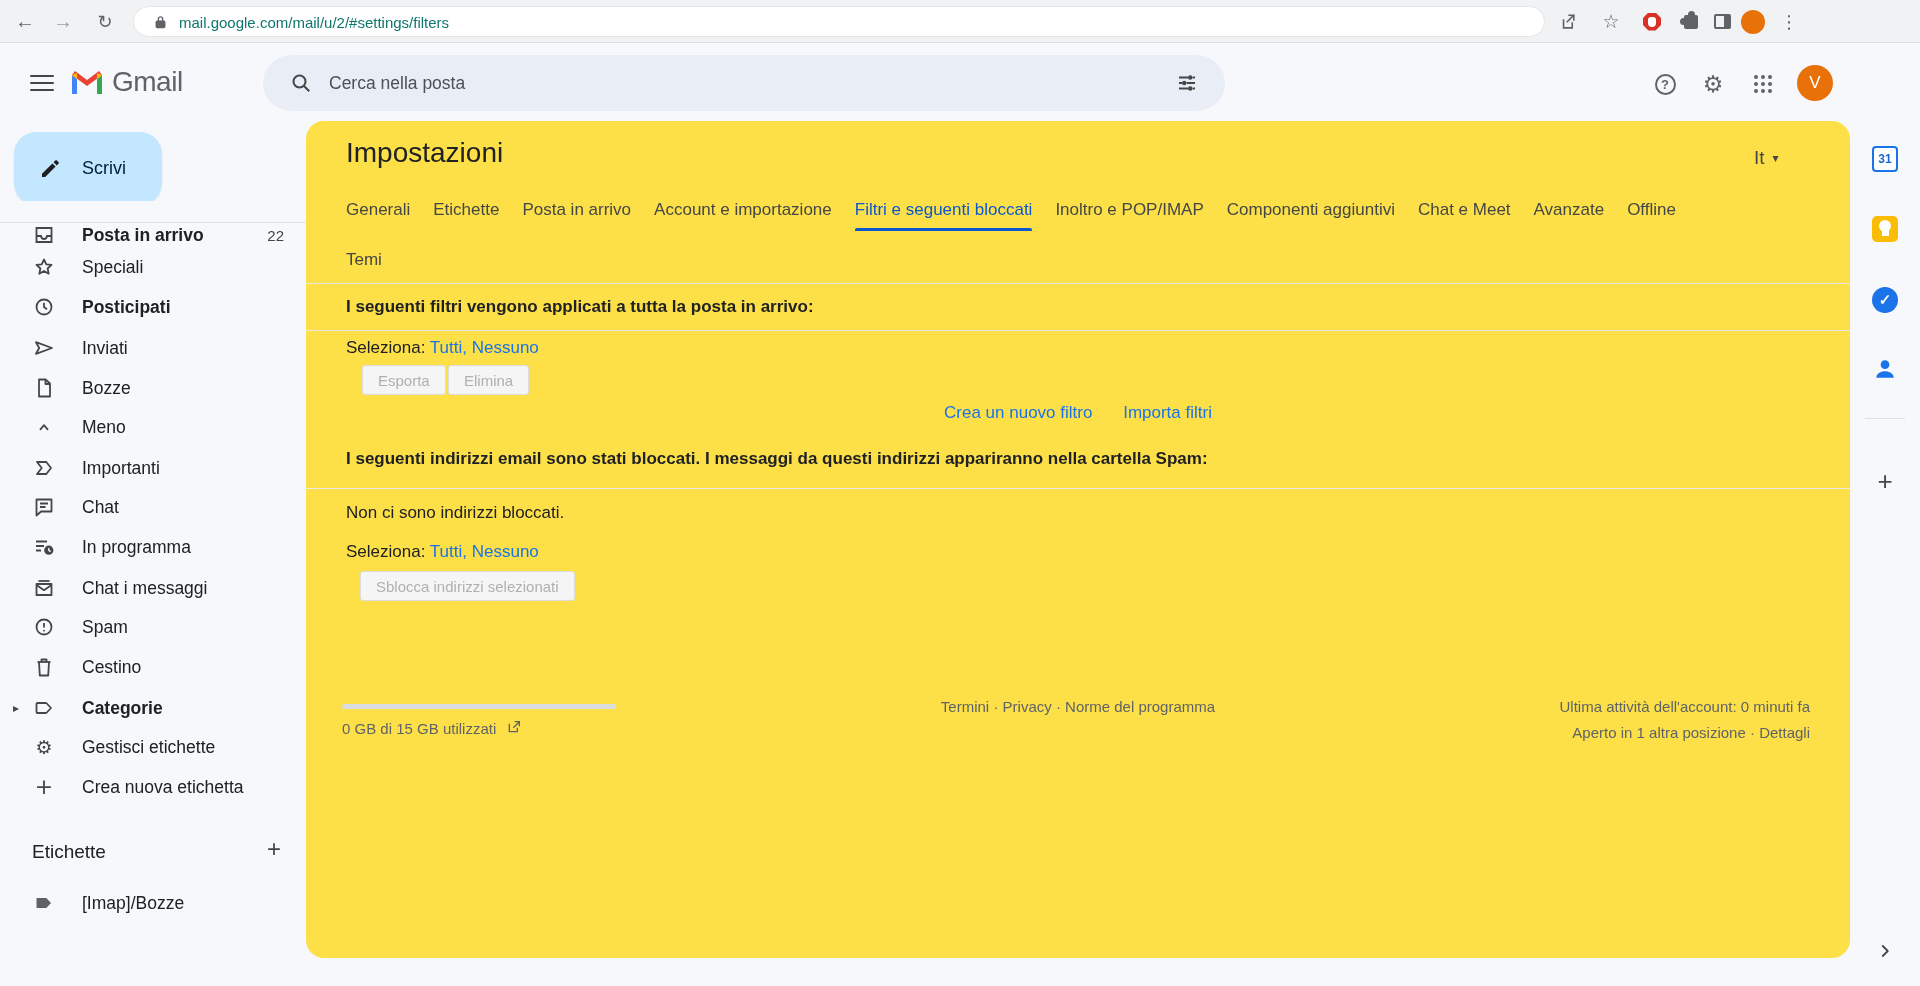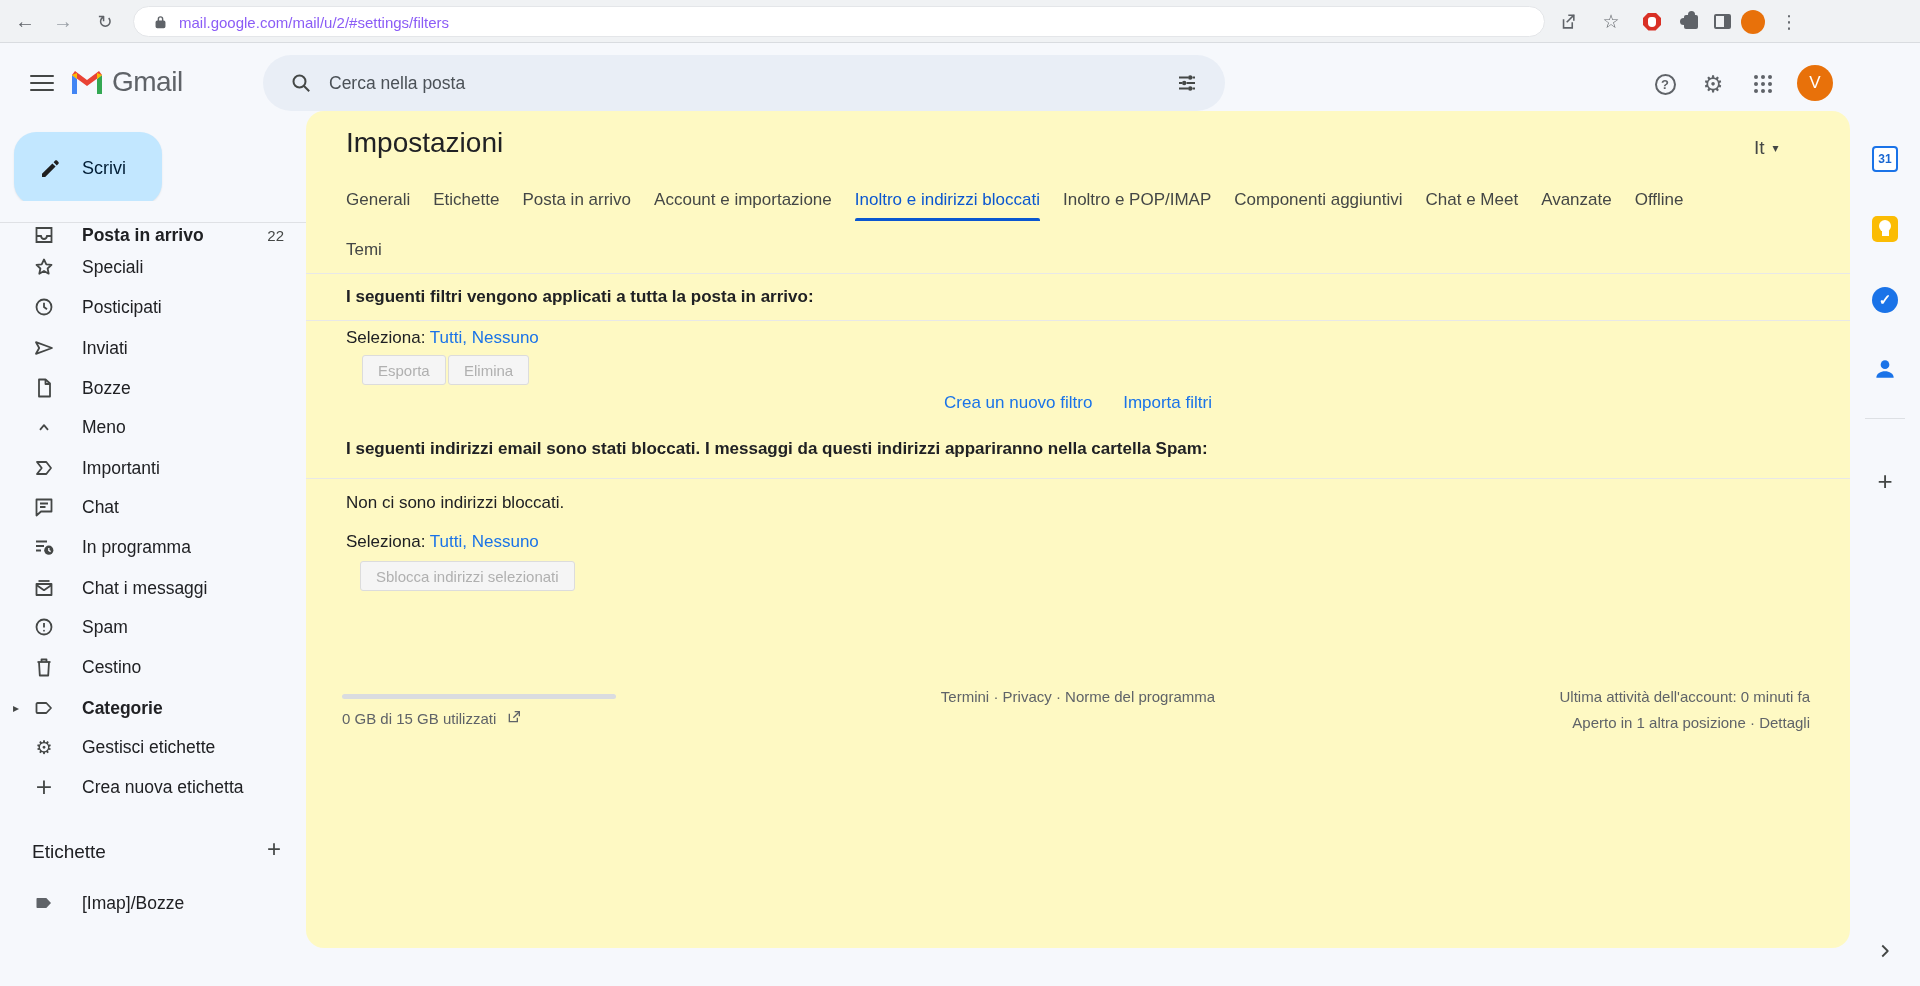--- a/index.html
+++ b/index.html
@@ -4,21 +4,21 @@
 <style>
   * { margin:0; padding:0; box-sizing:border-box; }
   body { font-family:"Liberation Sans", sans-serif; background:#e9e9e9; }
   .screen { position:relative; width:1920px; height:986px; overflow:hidden; background:#f6f8fc; }
 
   
   .browser { position:absolute; top:0; left:0; right:0; height:43px; background:#f0f2f4; border-bottom:1px solid #d9dce0; }
   .bicon { position:absolute; top:0; height:43px; display:flex; align-items:center; justify-content:center; color:#5f6368; font-size:20px; width:30px; }
   .url-pill { position:absolute; left:133px; top:6px; width:1412px; height:31px; background:#ffffff; border:1px solid #e4e6e9; border-radius:16px; }
   .lock-icon { position:absolute; left:18px; top:7px; }
-  .url-text { position:absolute; left:45px; top:7px; font-size:15px; color:#8b5cf6; white-space:nowrap; }
+  .url-text { position:absolute; left:45px; top:7px; font-size:15px; color:#0f766e; white-space:nowrap; }
   .adblock { width:18px; height:18px; background:#d93025; clip-path:polygon(30% 0,70% 0,100% 30%,100% 70%,70% 100%,30% 100%,0 70%,0 30%); position:relative; }
   .adblock i { position:absolute; left:5px; top:4px; width:8px; height:10px; background:#fff; border-radius:3px 3px 4px 4px; }
   .puzzle { width:14px; height:14px; background:#5f6368; border-radius:2px; position:relative; }
   .puzzle::before { content:""; position:absolute; top:-4px; left:3.5px; width:7px; height:7px; border-radius:50%; background:#5f6368; }
   .puzzle::after { content:""; position:absolute; left:-4px; top:3.5px; width:7px; height:7px; border-radius:50%; background:#5f6368; }
   .splitbox { width:17px; height:15px; border:2px solid #5f6368; border-radius:2px; position:relative; }
   .splitbox::after { content:""; position:absolute; right:0; top:0; bottom:0; width:5px; background:#5f6368; }
   .bavatar { width:24px; height:24px; border-radius:50%; background:#e8710a; }
 
   
@@ -51,21 +51,21 @@
   .nav-icon { margin-left:32px; width:24px; height:24px; flex:0 0 24px; display:flex; align-items:center; justify-content:center; }
   .nav-label { margin-left:26px; font-size:17.5px; color:#202124; white-space:nowrap; }
   .nav-label.bold { font-weight:bold; }
   .nav-count { position:absolute; right:22px; font-size:15px; color:#444746; }
   .nav-caret { position:absolute; left:13px; font-size:12px; color:#444746; }
   .glyph-icon { font-family:"DejaVu Sans",sans-serif; font-size:19px; color:#444746; line-height:1; }
   .labels-title { position:absolute; left:32px; top:718px; font-size:19px; font-weight:500; color:#202124; }
   .labels-plus { position:absolute; left:260px; top:712px; width:28px; height:28px; display:flex; align-items:center; justify-content:center; font-size:24px; color:#444746; cursor:pointer; }
 
   
-  .card { position:absolute; left:306px; top:111px; width:1544px; height:837px; background:#fef9c3; border-radius:18px; }
+  .card { position:absolute; left:306px; top:121px; width:1544px; height:837px; background:#fde047; border-radius:18px; }
   .card-title { position:absolute; left:40px; top:16px; font-size:28px; color:#202124; }
   .input-tools { position:absolute; left:1448px; top:26px; display:flex; align-items:center; gap:8px; color:#444746; cursor:pointer; }
   .input-tools .it { font-size:19px; }
   .input-tools .caret { font-size:12px; }
   .tabs-row { position:absolute; left:40px; height:42px; display:flex; column-gap:23px; }
   .tabs-row.r1 { top:68px; }
   .tabs-row.r2 { top:118px; }
   .tab { position:relative; display:flex; align-items:center; font-size:17px; color:#444746; cursor:pointer; white-space:nowrap; }
   .tab.active { color:#0b57d0; font-weight:500; }
   .tab .tab-underline { position:absolute; left:0; right:0; bottom:0; height:3.5px; border-radius:2px 2px 0 0; background:#0b57d0; }
@@ -211,21 +211,21 @@
 
     <div class="nav-item" style="top:124px;">
       <span class="nav-icon">
         <svg width="24" height="24" viewBox="0 0 24 24" fill="none" stroke="#444746" stroke-width="1.8" stroke-linejoin="round">
           <polygon points="12,4.5 14.3,9.3 19.5,9.9 15.6,13.5 16.7,18.7 12,16 7.3,18.7 8.4,13.5 4.5,9.9 9.7,9.3"></polygon>
         </svg>
       </span>
       <span class="nav-label">Speciali</span>
     </div>
 
-    <div class="nav-item" style="top:164px;">
+    <div class="nav-item" style="top:164px;font-weight:bold;">
       <span class="nav-icon">
         <svg width="24" height="24" viewBox="0 0 24 24" fill="none" stroke="#444746" stroke-width="1.8">
           <circle cx="12" cy="12" r="7.5"></circle>
             <path d="M12 7.8V12l3 2.2"></path>
         </svg>
       </span>
       <span class="nav-label">Posticipati</span>
     </div>
 
     <div class="nav-item" style="top:245px;">
@@ -371,21 +371,21 @@
       <div class="tab">
           <span>Etichette</span>
         </div>
       <div class="tab">
           <span>Posta in arrivo</span>
         </div>
       <div class="tab">
           <span>Account e importazione</span>
         </div>
       <div class="tab active">
-          <span>Inoltro e indirizzi bloccati</span>
+          <span>Filtri e seguenti bloccati</span>
           <span class="tab-underline"></span>
         </div>
       <div class="tab">
           <span>Inoltro e POP/IMAP</span>
         </div>
       <div class="tab">
           <span>Componenti aggiuntivi</span>
         </div>
       <div class="tab">
           <span>Chat e Meet</span>

